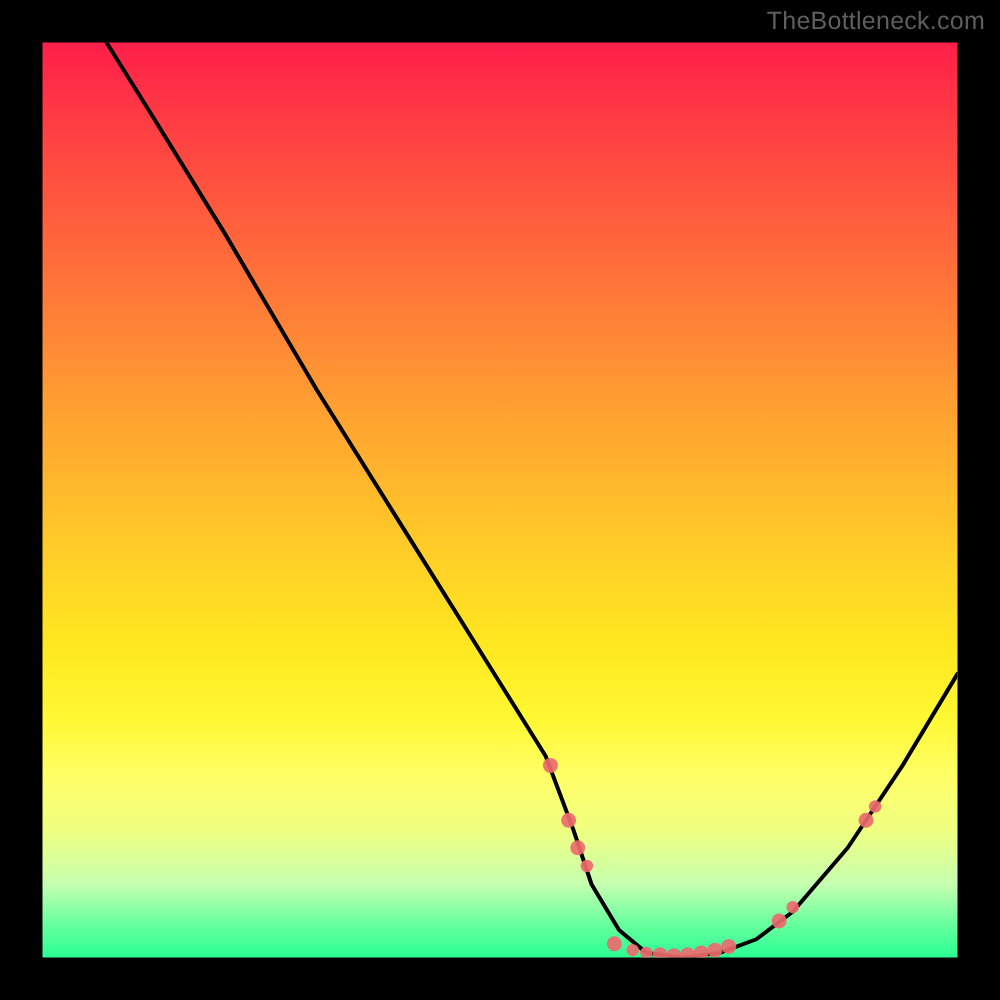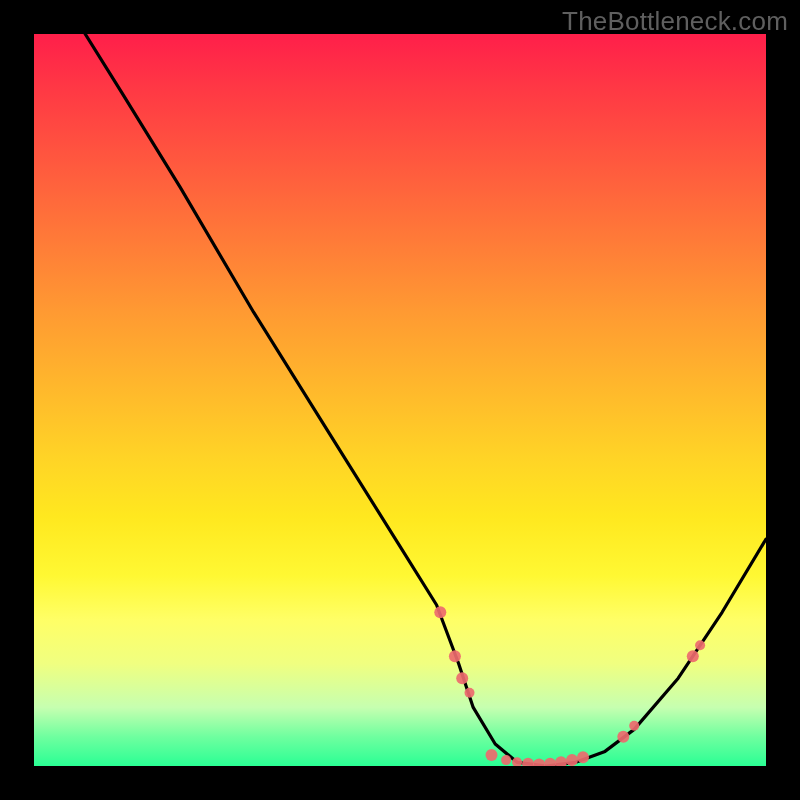--- a/index.html
+++ b/index.html
@@ -15,21 +15,21 @@
     position: relative;
     width: 800px;
     height: 800px;
     background: #000;
   }
   .watermark {
     position: absolute;
     top: 6px;
     right: 12px;
     color: #5f5f5f;
-    font-size: 26px;
+    font-size: 20px;
     font-weight: 500;
     z-index: 10;
     letter-spacing: 0.2px;
   }
   .plot-area {
     position: absolute;
     left: 34px;
     top: 34px;
     width: 732px;
     height: 732px;

